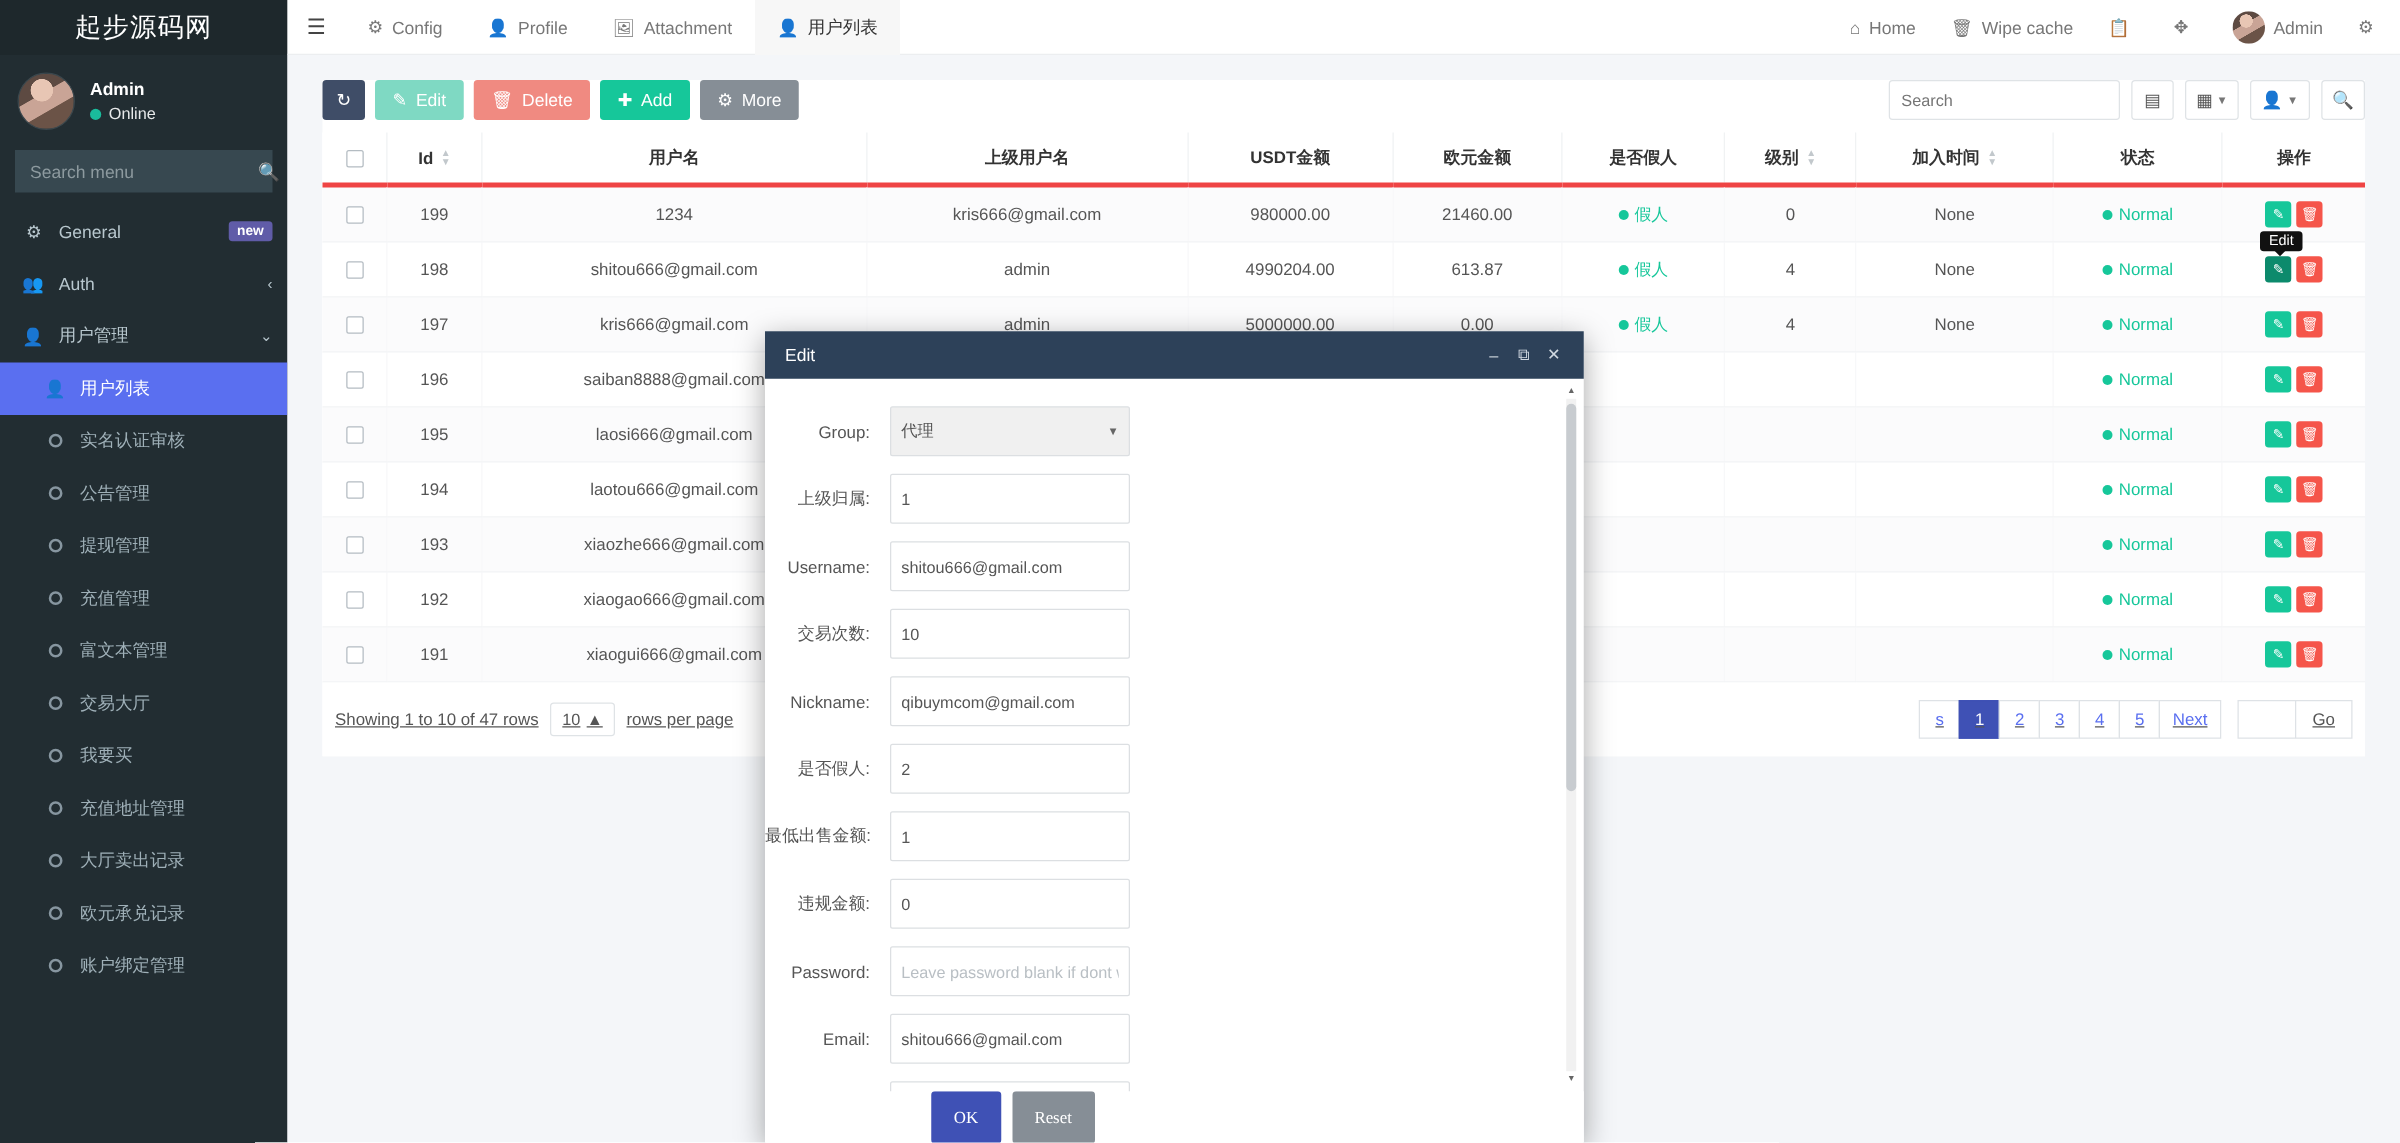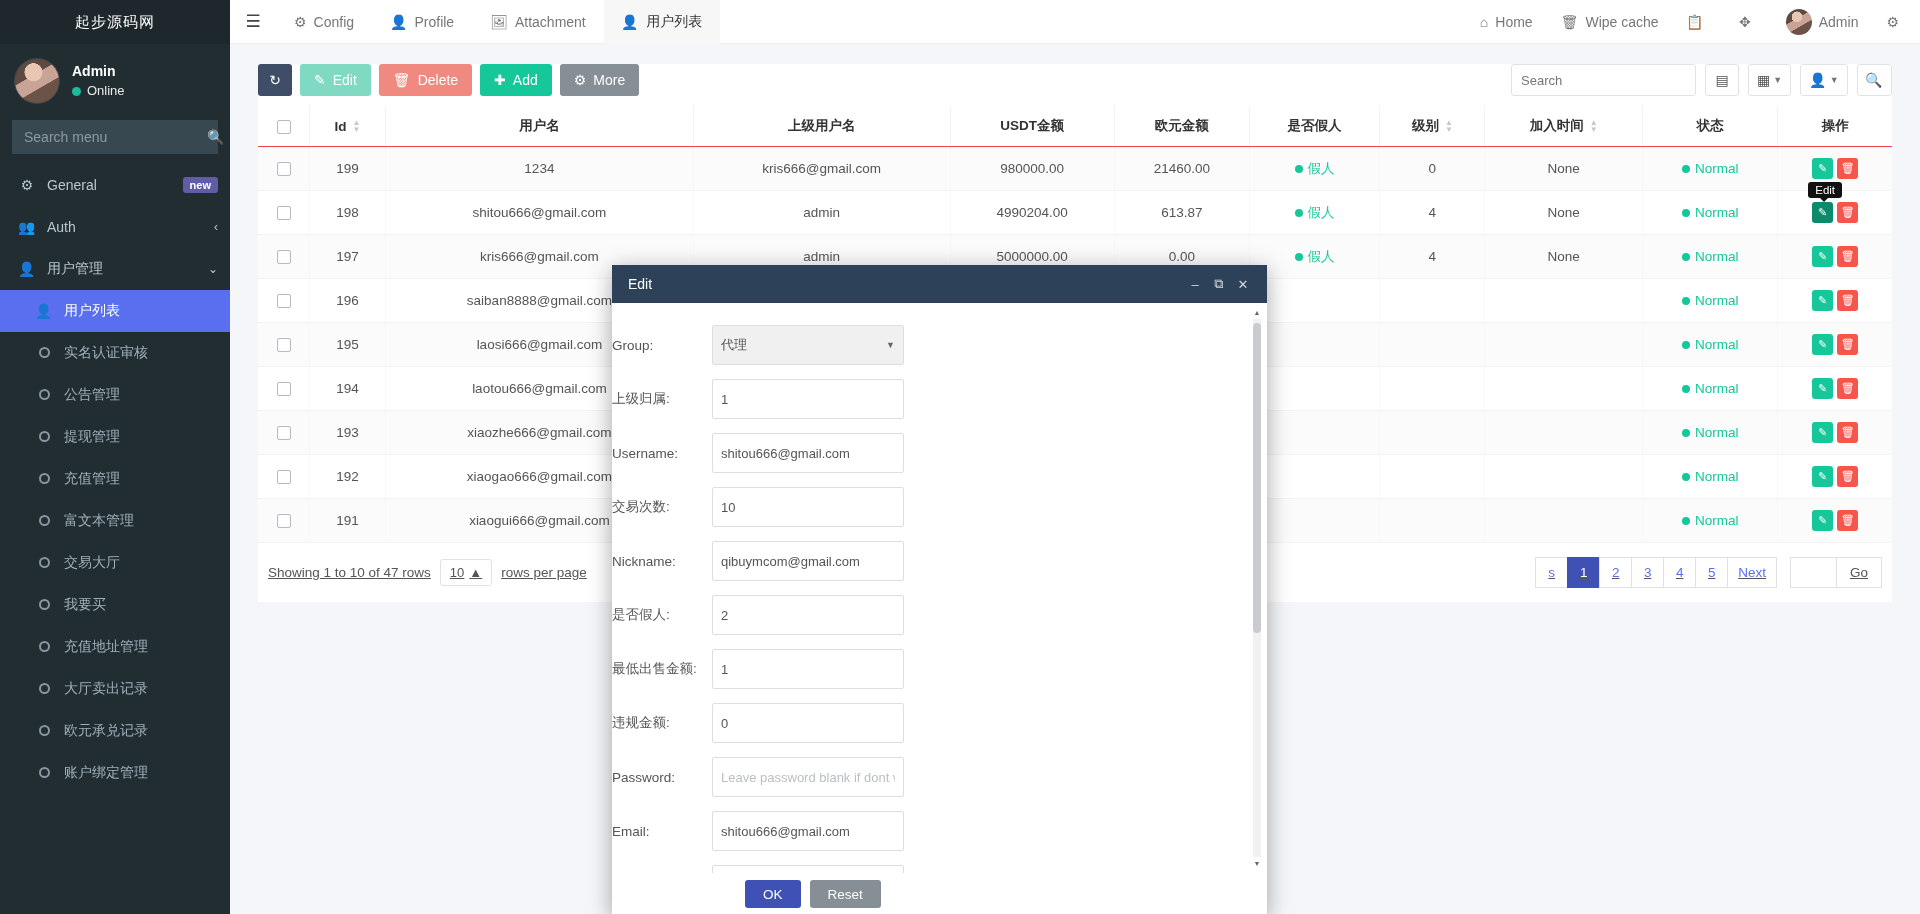--- a/index.html
+++ b/index.html
@@ -13,21 +13,21 @@
   #app { position:relative; width:1920px; height:914px; }
 
   
   .sidebar {
     position:absolute; left:0; top:0; width:230px; height:914px;
     background:#222d32; overflow:hidden;
   }
   .brand {
     height:44px; background:#1e282c; color:#fff;
     display:flex; align-items:center; justify-content:center;
-    font-size:15px; letter-spacing:1px;
+    font-size:21px; letter-spacing:1px;
   }
   .user-panel { padding:14px 12px 10px 14px; display:flex; align-items:center; gap:12px; }
   .avatar {
     width:46px; height:46px; border-radius:50%;
     background:
       radial-gradient(circle at 42% 30%, #e8c6b4 0 22%, transparent 23%),
       linear-gradient(150deg,#5d4a42 0 38%,#c9a496 39% 62%,#6b5347 63% 100%);
     border:1px solid #3a474d; flex:0 0 auto;
   }
   .user-meta { line-height:1.45; }
@@ -125,21 +125,21 @@
     height:32px; min-width:34px; margin-left:9px;
     border:1px solid #dfe3e6; border-radius:3px; background:#fff;
     display:inline-flex; align-items:center; justify-content:center; gap:3px;
     color:#555; font-size:14px; cursor:pointer; padding:0 8px;
   }
   .icn-btn .cv { font-size:9px; color:#777; }
 
   table.grid { width:100%; border-collapse:collapse; background:#fff; }
   table.grid th {
     font-size:13.5px; color:#333; font-weight:bold;
-    padding:11px 6px; border-bottom:1px solid #ef4444;
+    padding:11px 6px; border-bottom:4px solid #ef4444;
     border-right:1px solid #f0f2f3; text-align:center; white-space:nowrap;
     background:#fff;
   }
   table.grid th:last-child, table.grid td:last-child { border-right:0; }
   table.grid td {
     font-size:13.5px; color:#555; padding:11px 6px; text-align:center;
     border-bottom:1px solid #f2f4f5; border-right:1px solid #f7f8f9;
     white-space:nowrap;
   }
   table.grid tbody tr:nth-child(odd) { background:#fbfbfc; }
@@ -211,21 +211,21 @@
   .modal-head .t { flex:1; }
   .mctl {
     width:24px; height:30px; display:inline-flex; align-items:center; justify-content:center;
     color:#cfd7df; font-size:13px; cursor:pointer;
   }
   .modal-body {
     flex:1; overflow:hidden; position:relative; padding:22px 28px 10px 0;
   }
   .frow { display:flex; align-items:center; margin-bottom:14px; }
   .flabel {
-    width:100px; text-align:left; padding-right:16px; color:#555; font-size:13.5px;
+    width:100px; text-align:right; padding-right:16px; color:#555; font-size:13.5px;
     white-space:nowrap;
   }
   .fctrl { width:192px; }
   .fctrl input, .fctrl .sel {
     width:100%; height:40px; border:1px solid #dcdfe2; border-radius:2px;
     padding:0 8px; font-size:13px; color:#555; outline:none; font-family:inherit;
     background:#fff;
   }
   .fctrl input::placeholder { color:#b9bfc4; }
   .fctrl .sel {
@@ -237,22 +237,22 @@
     position:absolute; right:6px; top:16px; width:8px; bottom:16px; background:#f1f1f1;
   }
   .mscroll .th { position:absolute; top:4px; left:0; width:8px; height:310px; background:#c8ccd0; border-radius:4px; }
   .mscroll .up, .mscroll .dn { position:absolute; left:0; width:8px; text-align:center; font-size:7px; color:#666; }
   .mscroll .up { top:-10px; } .mscroll .dn { bottom:-10px; }
   .modal-foot {
     height:42px; display:flex; align-items:center; gap:9px; padding:0 0 0 133px;
     background:#fff;
   }
   .mbtn {
-    height:28px; padding:0 18px; border:0; border-radius:3px; cursor:pointer;
-    font-size:13.5px; font-family:Liberation Sans, sans-serif; color:#fff;
+    height:42px; padding:0 18px; border:0; border-radius:3px; cursor:pointer;
+    font-size:13.5px; font-family:Liberation Serif, serif; color:#fff;
   }
   .mbtn.ok { background:#3f51b5; }
   .mbtn.reset { background:#868e96; }
 </style>
 </head>
 <body>
 
 <div id="app">
 
   <div class="sidebar">

